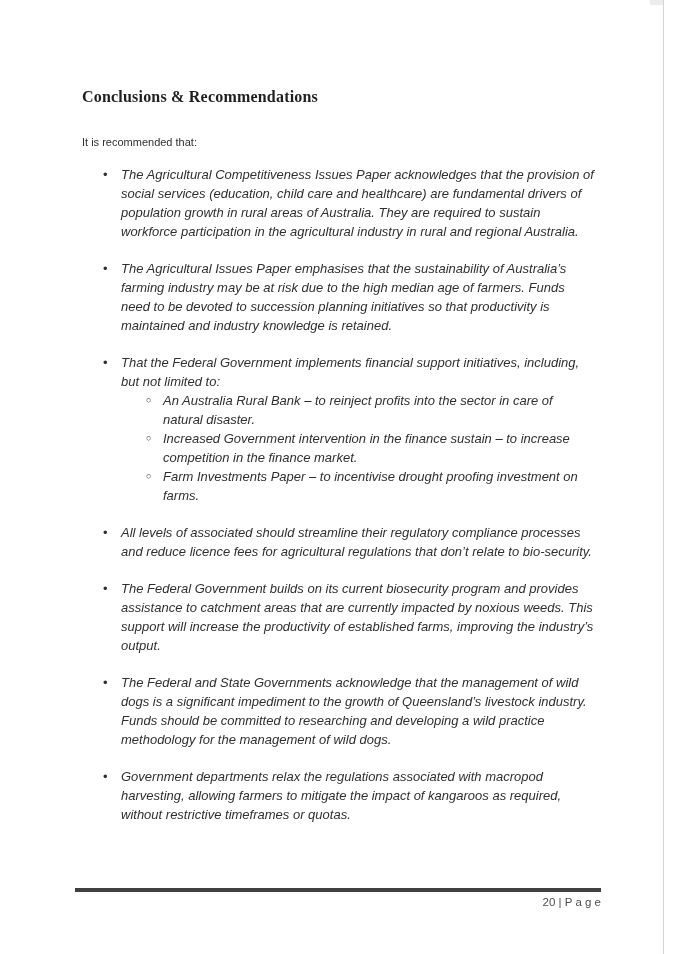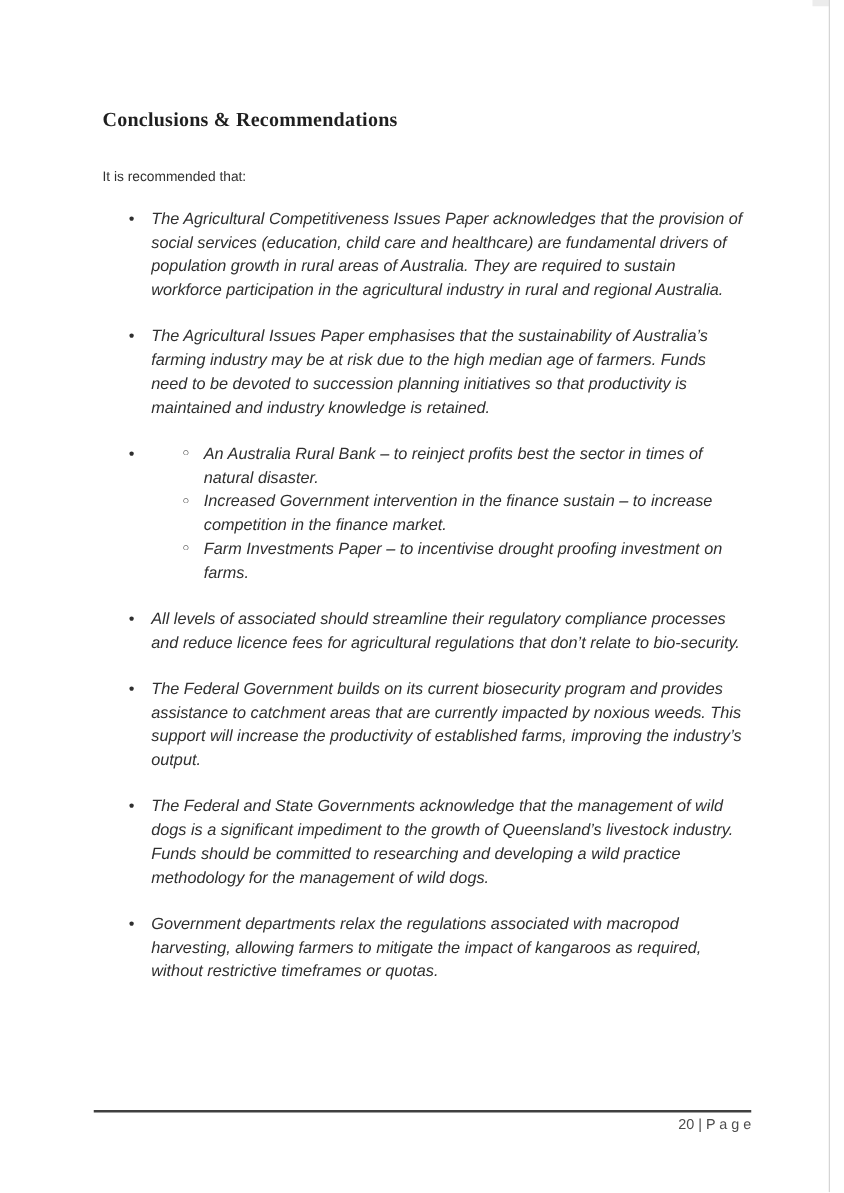--- a/index.html
+++ b/index.html
@@ -79,21 +79,21 @@
     flex: 0 0 auto;
     font-size: 9px;
     line-height: 19px;
     color: #2f2f2f;
   }
   .footer {
     position: absolute;
     left: 75px;
     top: 888px;
     width: 526px;
-    border-top: 2px solid #404040;
+    border-top: 4px solid #404040;
     padding-top: 4px;
     text-align: right;
     font-size: 11.5px;
     color: #4d4d4d;
   }
 </style>
 </head>
 <body>
 
 <div class="page">
@@ -109,24 +109,25 @@
         <span class="marker">•</span>
         <div class="li-text">The Agricultural Competitiveness Issues Paper acknowledges that the provision of social services (education, child care and healthcare) are fundamental drivers of population growth in rural areas of Australia. They are required to sustain workforce participation in the agricultural industry in rural and regional Australia.</div>
       </li>
       <li>
         <span class="marker">•</span>
         <div class="li-text">The Agricultural Issues Paper emphasises that the sustainability of Australia’s farming industry may be at risk due to the high median age of farmers. Funds need to be devoted to succession planning initiatives so that productivity is maintained and industry knowledge is retained.</div>
       </li>
       <li>
         <span class="marker">•</span>
         <div class="li-text">
+          <span>That the Federal Government implements financial support initiatives, including, but not limited to:</span>
           <ul class="subbullets">
             <li>
               <span class="submarker">○</span>
-              <div class="li-text">An Australia Rural Bank – to reinject profits best the sector in times of natural disaster.</div>
+              <div class="li-text">An Australia Rural Bank – to reinject profits into the sector in care of natural disaster.</div>
             </li>
             <li>
               <span class="submarker">○</span>
               <div class="li-text">Increased Government intervention in the finance sustain – to increase competition in the finance market.</div>
             </li>
             <li>
               <span class="submarker">○</span>
               <div class="li-text">Farm Investments Paper – to incentivise drought proofing investment on farms.</div>
             </li>
           </ul>

